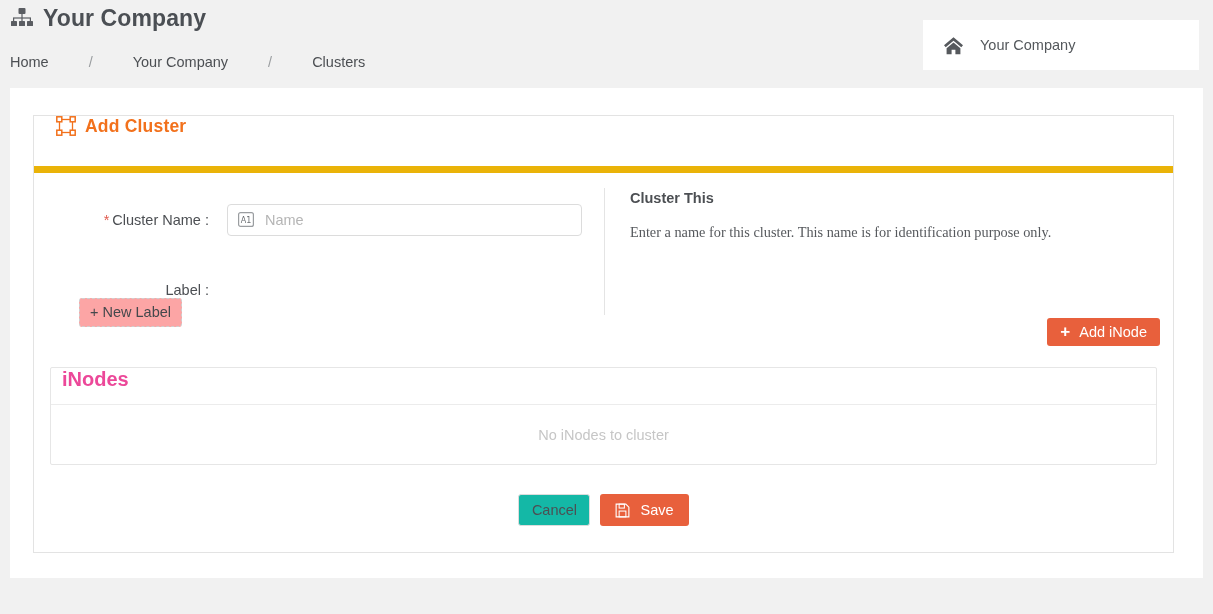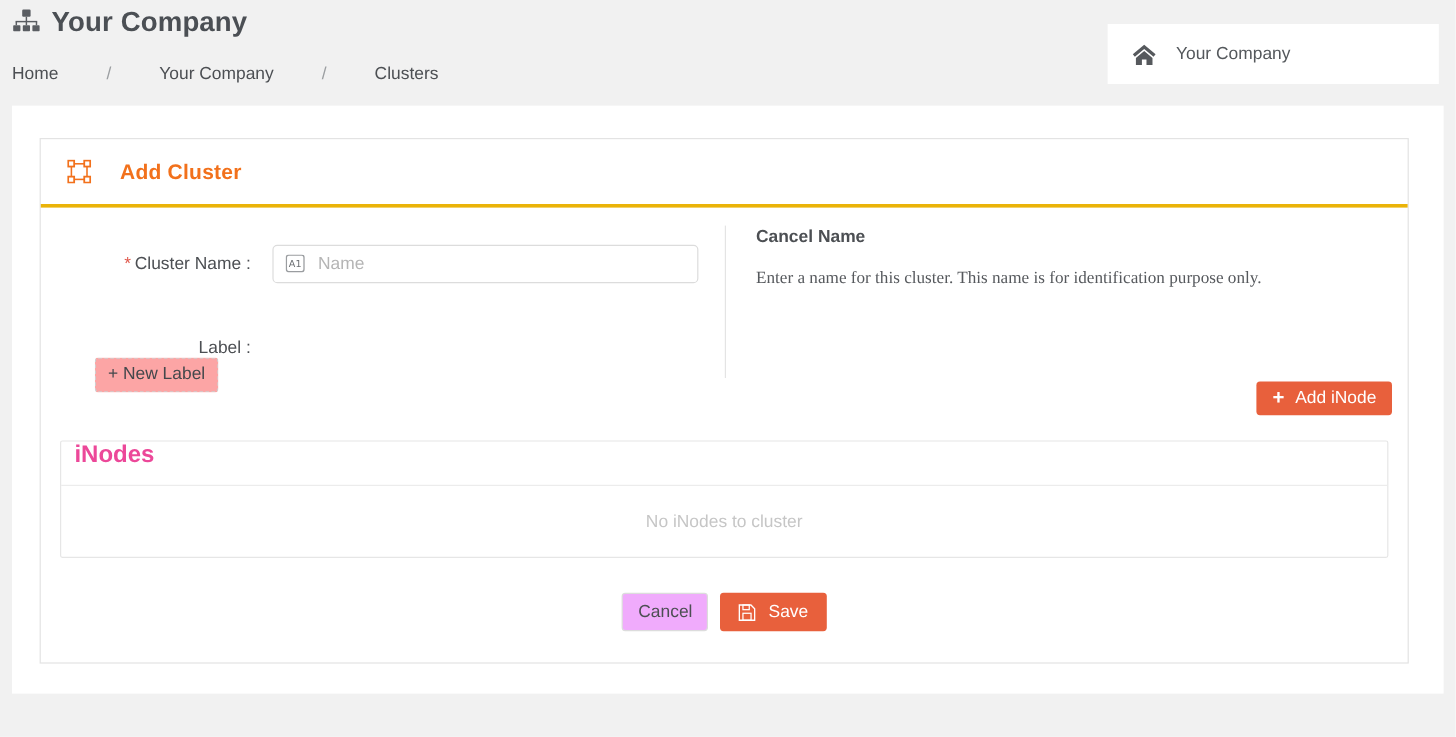--- a/index.html
+++ b/index.html
@@ -103,26 +103,25 @@
     left: 23px;
     top: 27px;
     width: 1141px;
     height: 438px;
     background: #ffffff;
     border: 1px solid #e3e3e3;
     box-sizing: border-box;
   }
   .panel-head {
     height: 57px;
-    border-bottom: 3px solid #eab308;
-    display: flex;
-    align-items: center;
+    border-bottom: 7px solid #eab308;
+    display: flex;
     padding-left: 22px;
     box-sizing: border-box;
-    gap: 24px;
+    gap: 9px;
   }
   .cluster-icon { width: 20px; height: 20px; display: block; }
   .panel-title {
     color: #f2711c;
     font-size: 17.5px;
     font-weight: bold;
     letter-spacing: .2px;
   }
 
   .panel-body {
@@ -283,21 +282,21 @@
   
   .footer-actions {
     margin-top: 29px;
     display: flex;
     justify-content: center;
     gap: 10px;
   }
   .btn-cancel {
     width: 72px;
     height: 32px;
-    background: #f0abfc;
+    background: #14b8a6;
     border: 1px solid #dcdcdc;
     border-radius: 3px;
     font-family: "Liberation Sans", sans-serif;
     font-size: 14.5px;
     color: #4c4f53;
     cursor: pointer;
   }
   .btn-save {
     height: 32px;
     padding: 0 15px;
@@ -390,21 +389,21 @@
             <input class="text-input" type="text" placeholder="Name" style="">
           </div>
         </div>
 
         <div class="form-row row-label">
           <div class="field-label">Label :</div>
           <button class="new-label-btn">+ New Label</button>
         </div>
 
         <div class="help-col">
-          <div class="help-title">Cancel Name</div>
+          <div class="help-title">Cluster This</div>
           <div class="help-text">Enter a name for this cluster. This name is for identification purpose only.</div>
         </div>
       </div>
 
       <div class="add-inode-row">
         <button class="btn-orange">
           <span class="plus-glyph">+</span>
           <span>Add iNode</span>
         </button>
       </div>

